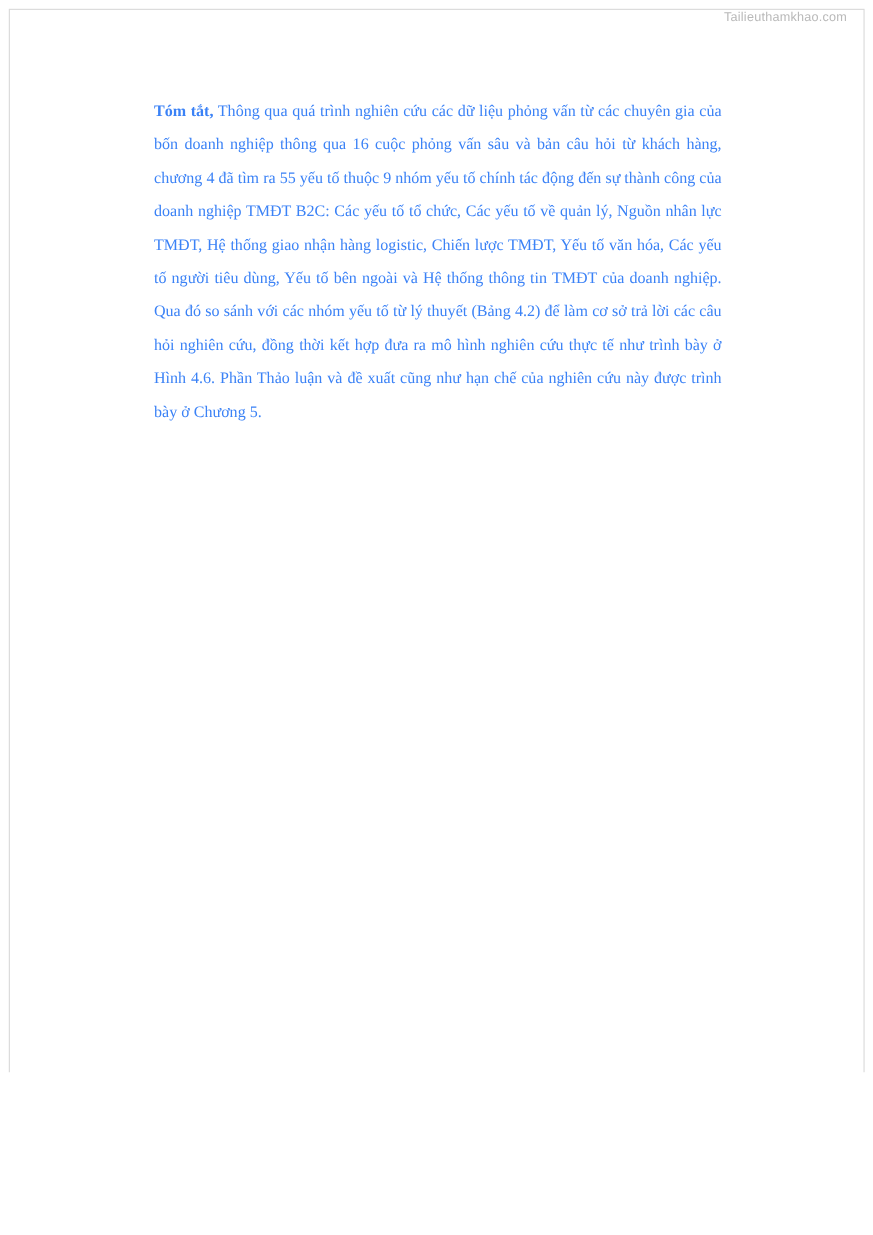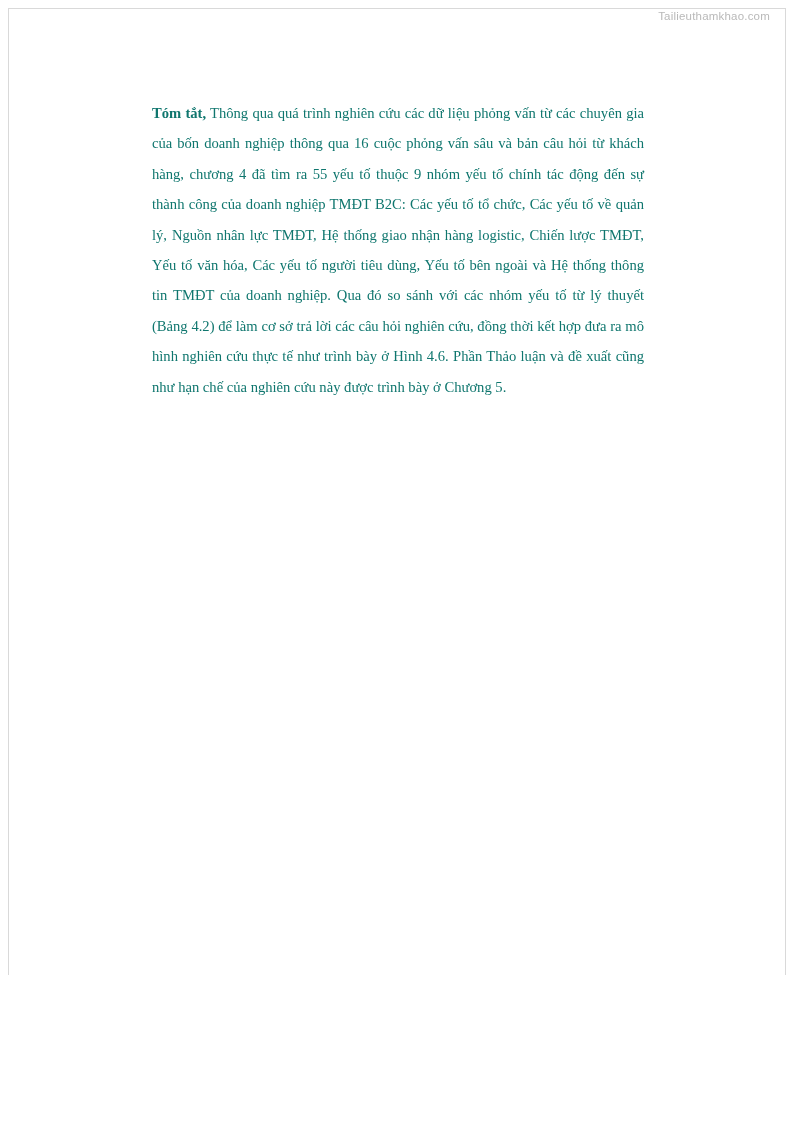--- a/index.html
+++ b/index.html
@@ -38,25 +38,25 @@
     letter-spacing: 0.2px;
     white-space: nowrap;
   }
   .content {
     position: absolute;
     left: 140px;
     top: 86px;
     width: 516px;
   }
   .abstract {
-    margin: 12px;
+    margin: 0;
     font-family: "Liberation Serif", serif;
     font-size: 14.6px;
     line-height: 30.4px;
-    color: #0f766e;
+    color: #3b82f6;
     text-align: justify;
     text-justify: inter-word;
     hyphens: none;
   }
   .abstract .lead {
     font-weight: bold;
   }
   .page-number {
     position: absolute;
     left: 0;

